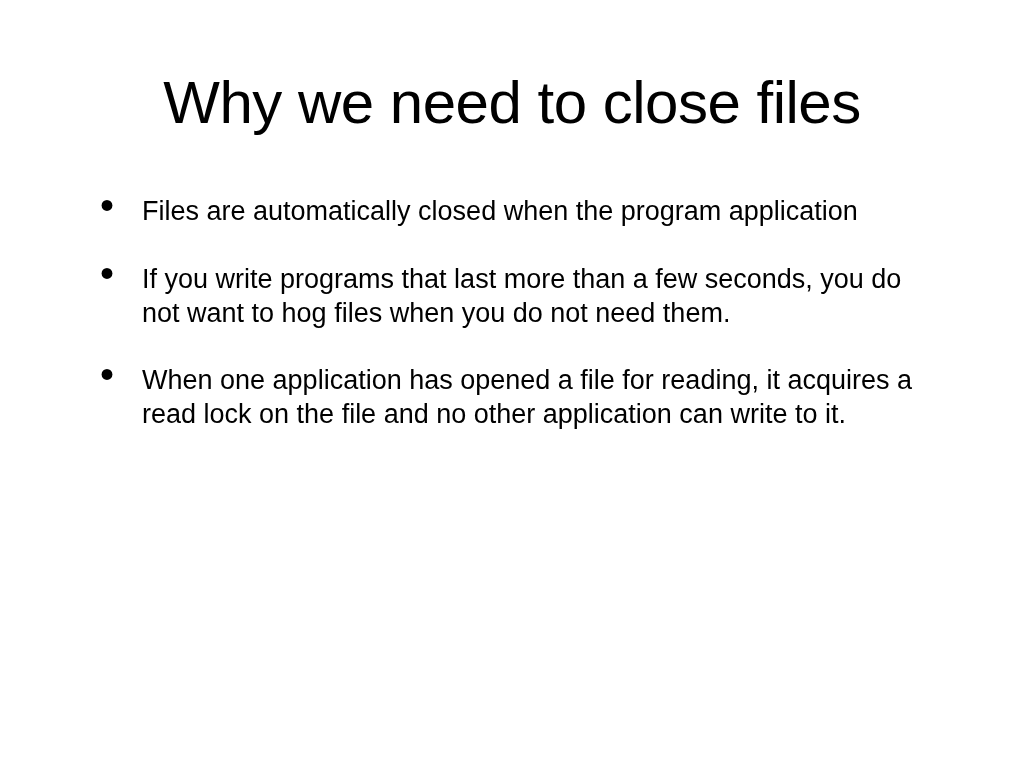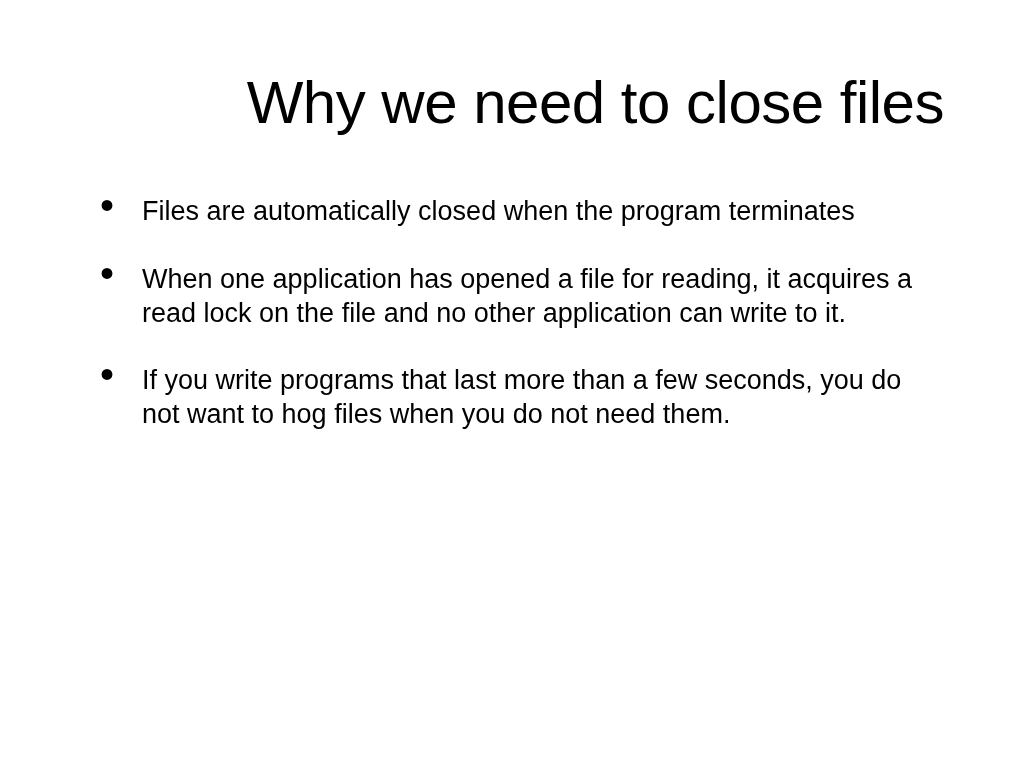--- a/index.html
+++ b/index.html
@@ -12,21 +12,21 @@
       height: 768px;
       background: #ffffff;
       font-family: Arial, Helvetica, sans-serif;
       color: #000000;
       padding: 68px 80px 60px 80px;
       overflow: hidden;
     }
     .title {
       font-size: 60px;
       font-weight: normal;
-      text-align: right;
+      text-align: center;
       margin-bottom: 58px;
       letter-spacing: -0.5px;
     }
     .bullets {
       list-style: none;
       padding-left: 20px;
     }
     .bullets li {
       position: relative;
       padding-left: 42px;
@@ -42,16 +42,16 @@
       font-size: 40px;
       line-height: 1;
     }
   </style>
 </head>
 <body>
 
 <h1 class="title">Why we need to close files</h1>
 
 <ul class="bullets">
-  <li>Files are automatically closed when the program terminates</li>
+  <li>Files are automatically closed when the program application</li>
+  <li>If you write programs that last more than a few seconds, you do not want to hog files when you do not need them.</li>
   <li>When one application has opened a file for reading, it acquires a read lock on the file and no other application can write to it.</li>
-  <li>If you write programs that last more than a few seconds, you do not want to hog files when you do not need them.</li>
 </ul>
 
 </body></html>

